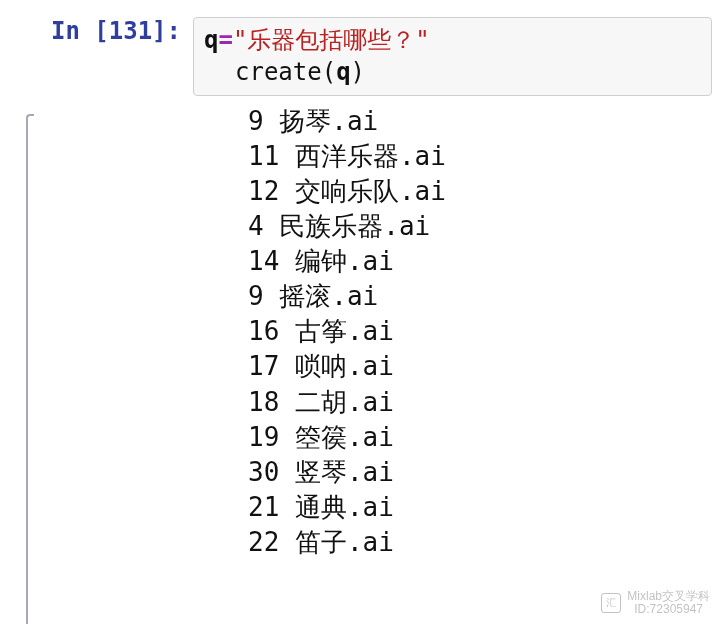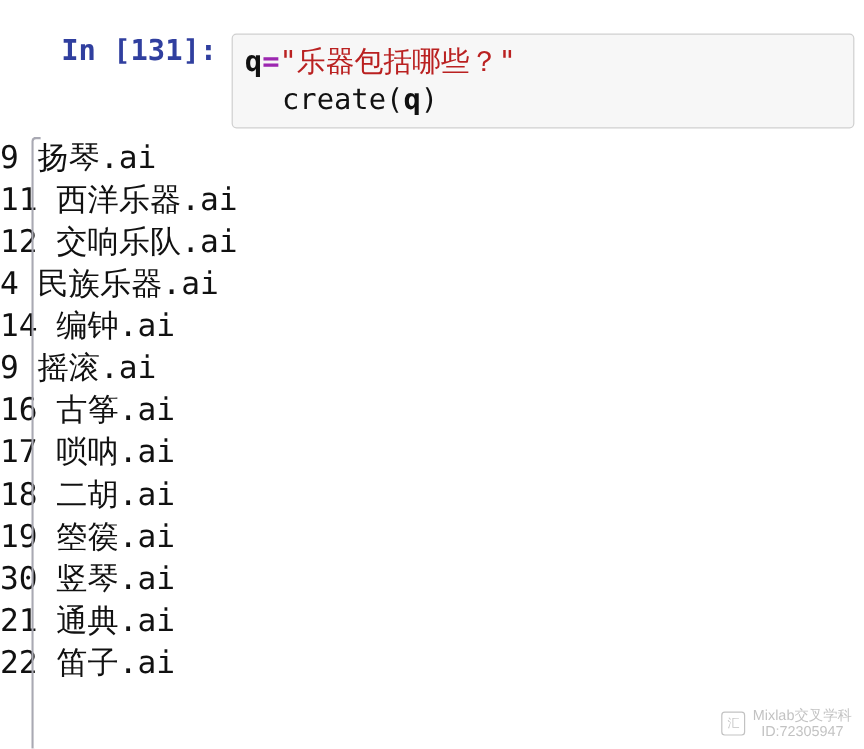--- a/index.html
+++ b/index.html
@@ -10,21 +10,21 @@
     body {
       font-family: "DejaVu Sans Mono", Menlo, Monaco, Consolas, monospace;
       background: #ffffff;
       width: 720px;
       height: 624px;
       overflow: hidden;
       position: relative;
     }
     .cell-container {
       display: flex;
-      padding-top: 28px;
+      padding-top: 17px;
       padding-left: 48px;
     }
     .prompt {
       color: #303F9F;
       font-size: 24px;
       font-weight: bold;
       padding-right: 12px;
       text-align: right;
       min-width: 145px;
       font-family: Menlo, Monaco, Consolas, monospace;
@@ -44,20 +44,21 @@
     .code-line {
       white-space: pre;
       font-family: Menlo, Monaco, Consolas, monospace;
     }
     .var-name { color: #111; font-weight: bold; }
     .op { color: #9C27B0; font-weight: bold; }
     .string { color: #BA2121; }
     .func { color: #111; margin-left: 31px; }
     .paren { color: #111; }
     .output-area {
+      padding-left: 248px;
       padding-top: 8px;
       font-size: 26px;
       line-height: 1.35;
       font-family: "DejaVu Sans Mono", Menlo, Monaco, Consolas, monospace;
       color: #111;
     }
     .output-line {
       white-space: pre;
     }
     .cell-left-border {

